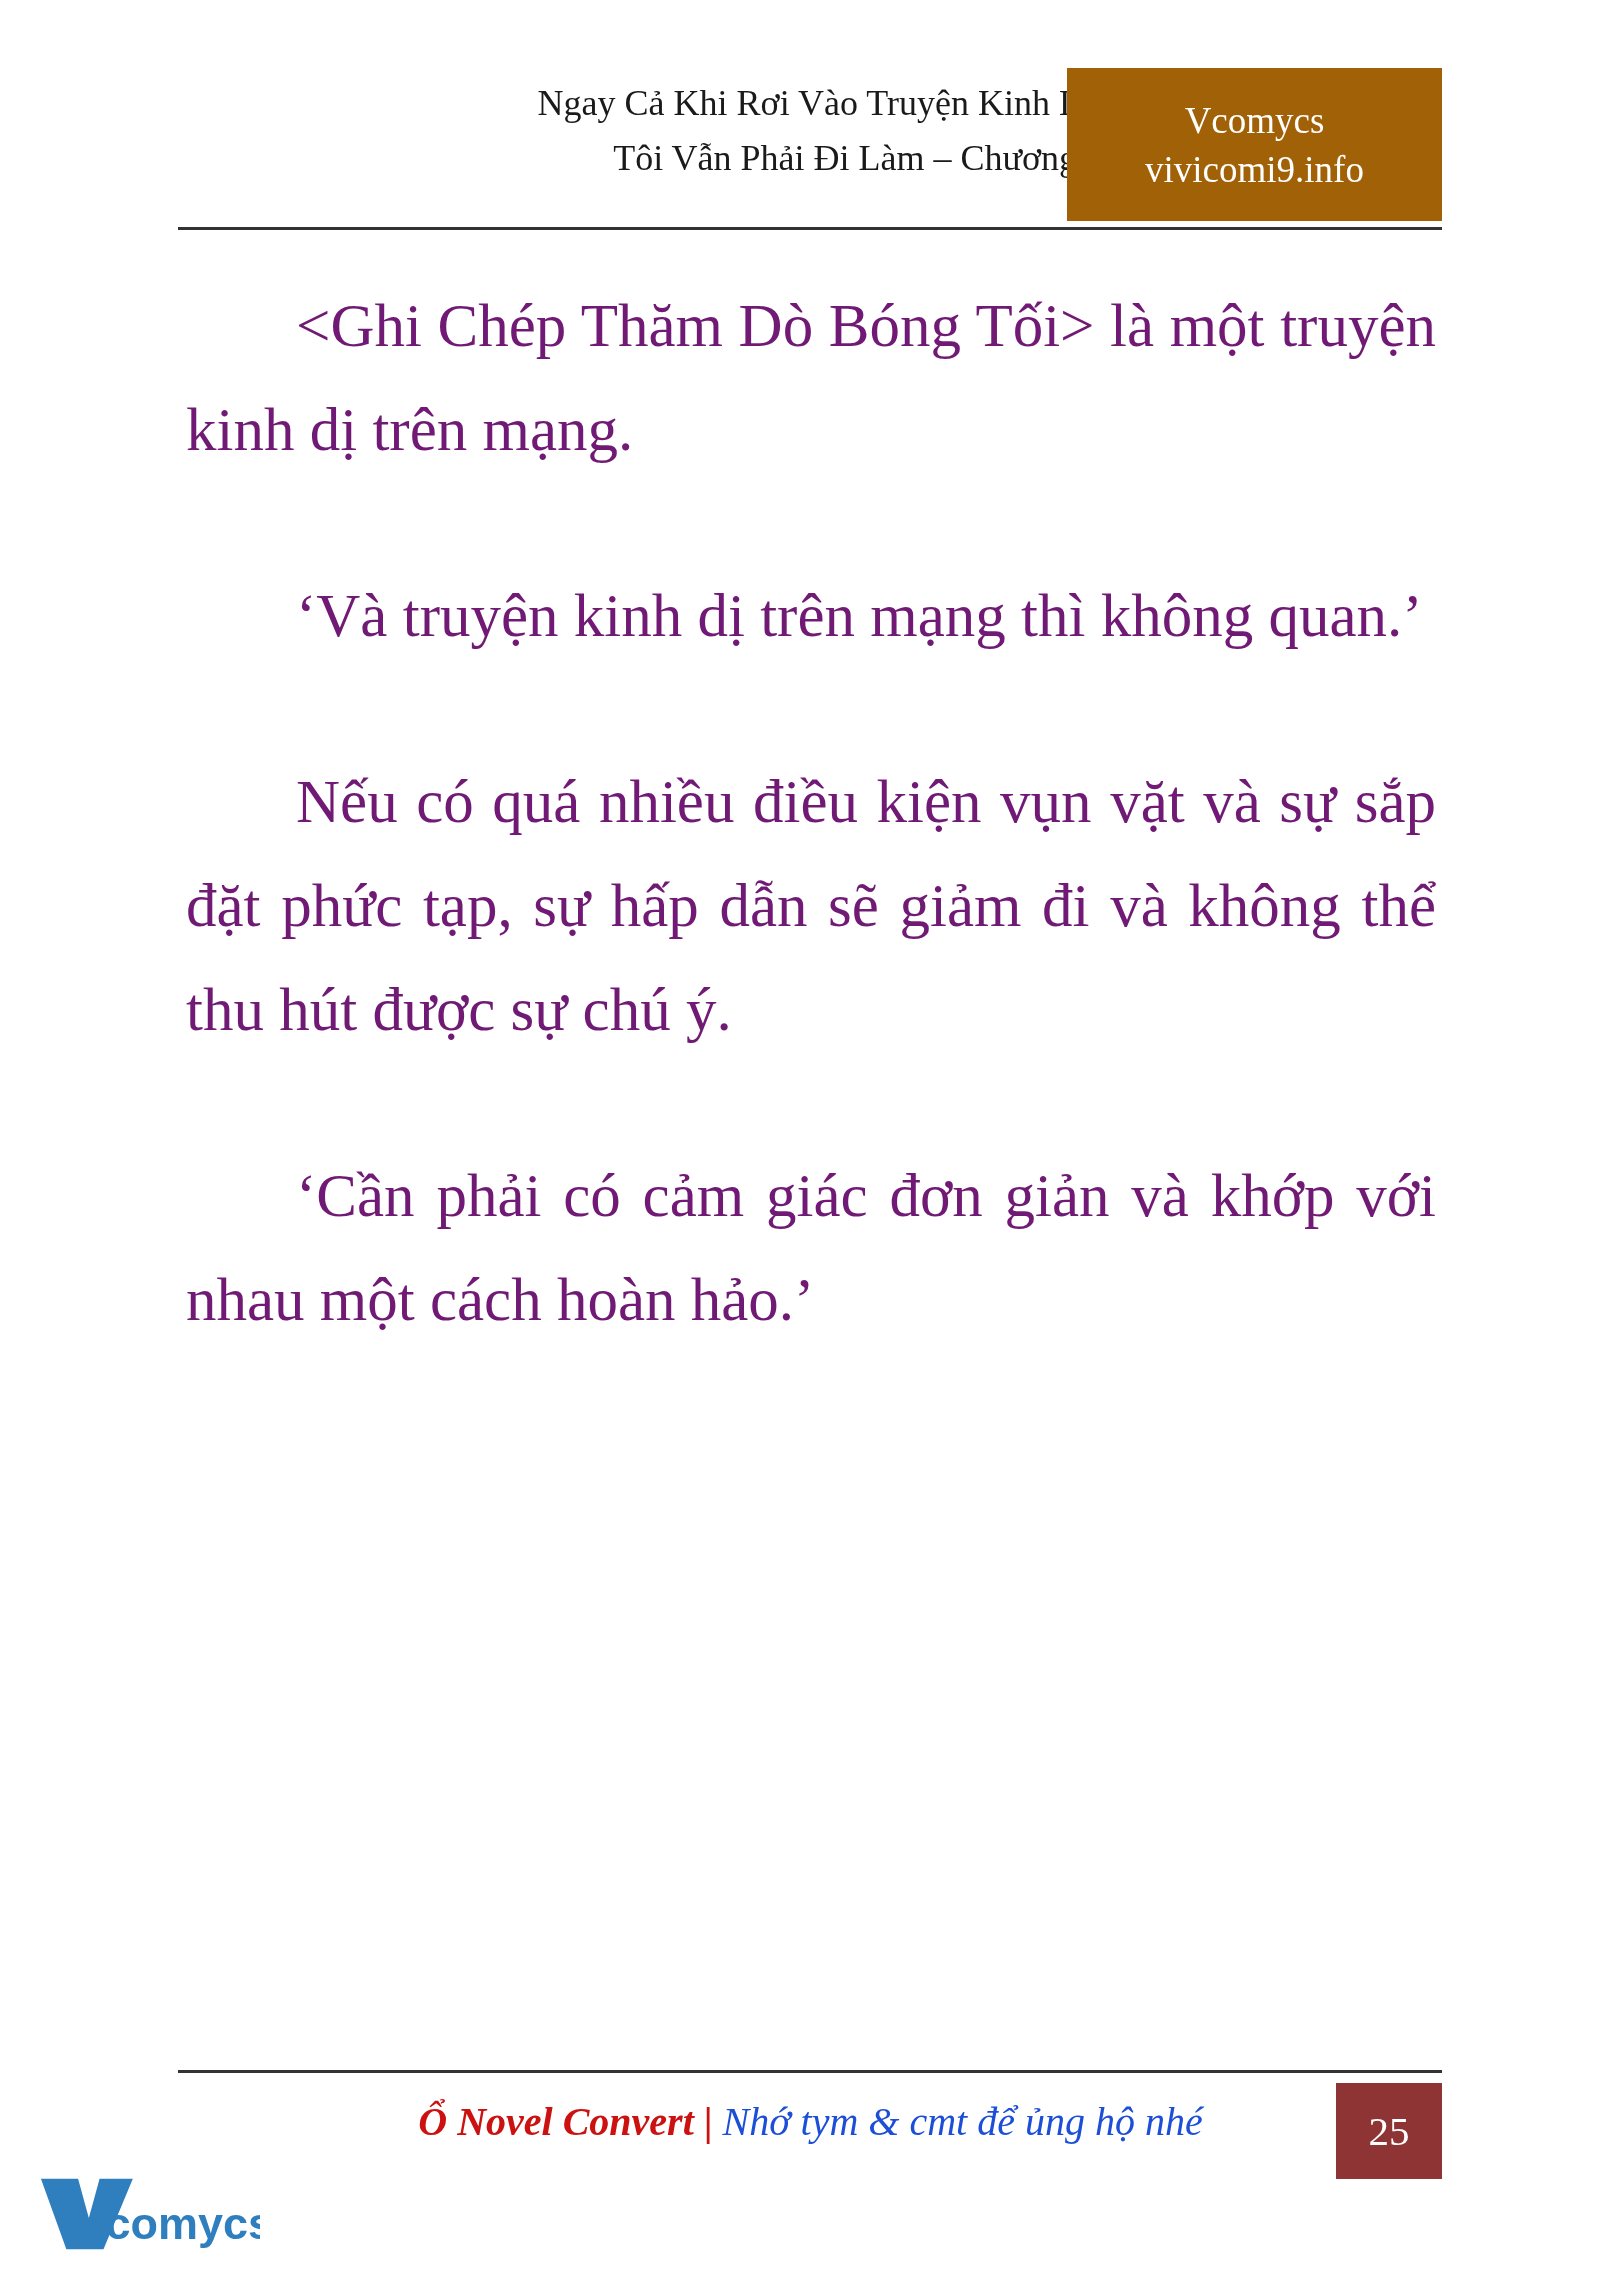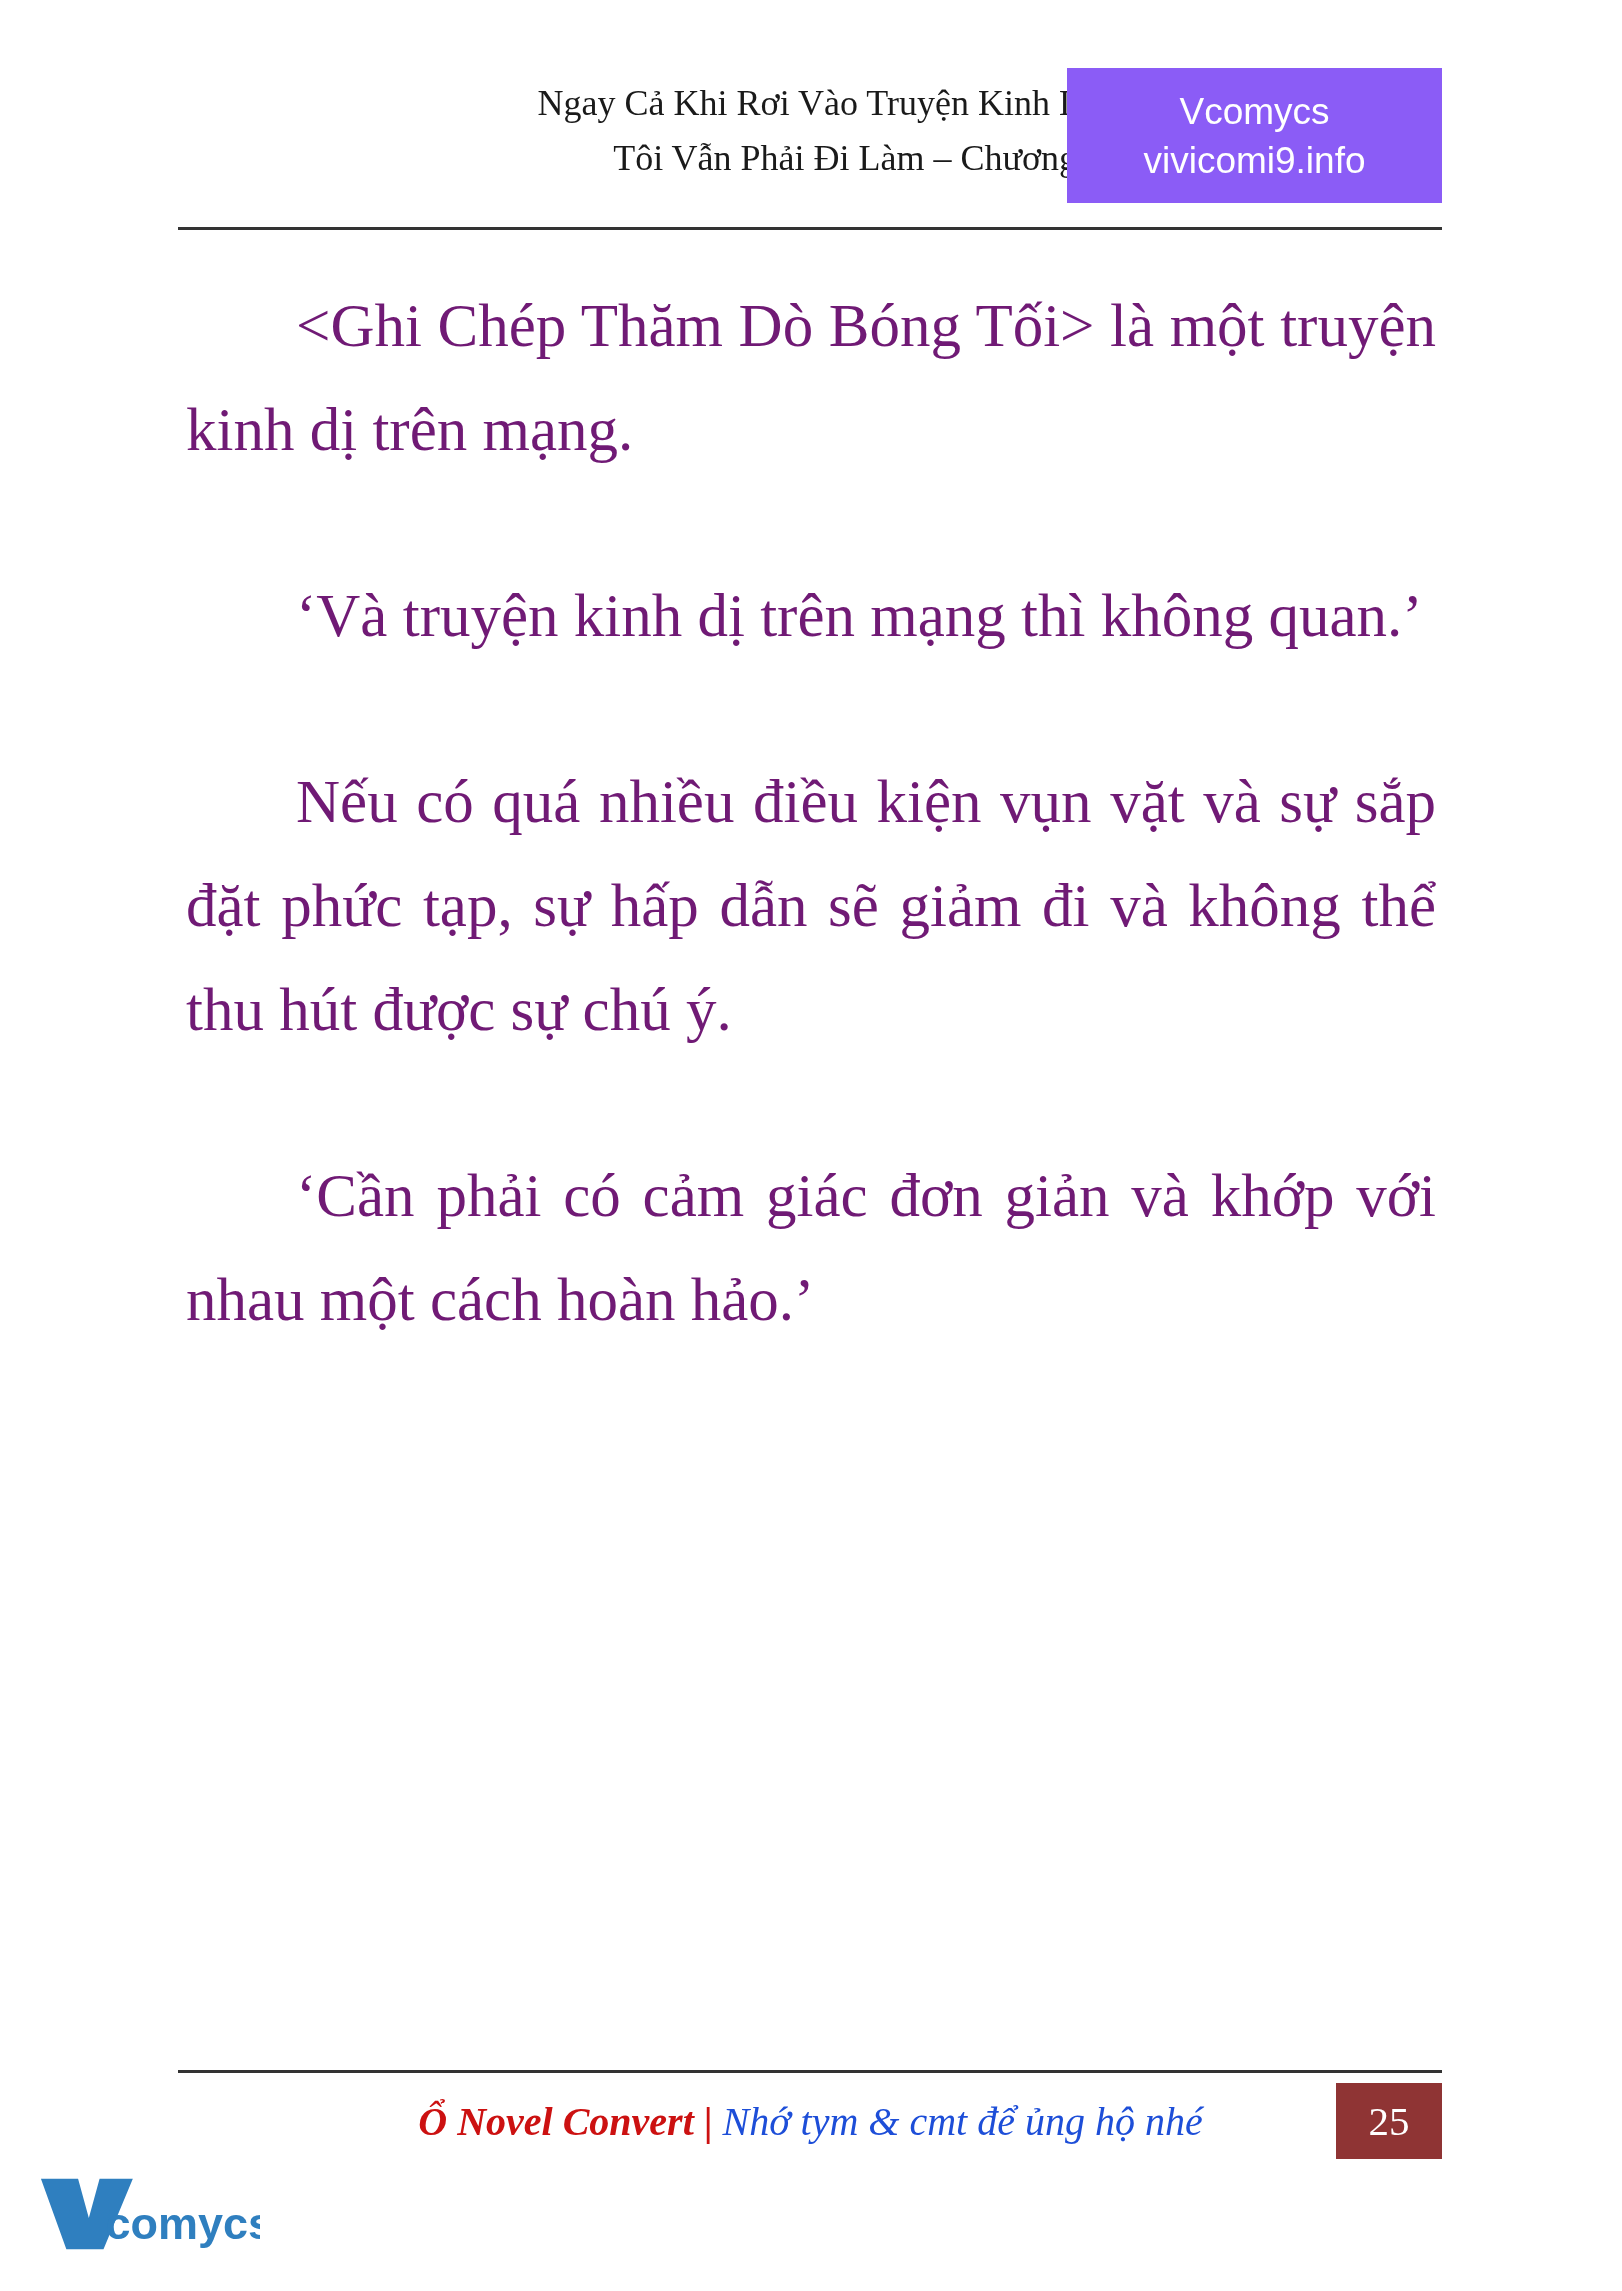--- a/index.html
+++ b/index.html
@@ -40,28 +40,28 @@
     font-size: 36px;
     line-height: 55px;
     font-family: "Liberation Serif", serif;
     color: #1a1a1a;
   }
   .header-badge {
     position: absolute;
     right: 0;
     top: -7.8px;
     width: 375px;
-    height: 135px;
-    background: #8b5cf6;
+    height: 153px;
+    background: #a16207;
     color: #ffffff;
     display: flex;
     flex-direction: column;
     align-items: center;
     justify-content: center;
-    font-family: Liberation Sans, sans-serif;
+    font-family: Liberation Serif, serif;
   }
   .header-badge .brand {
     font-size: 37px;
     line-height: 49px;
   }
   .header-badge .site {
     font-size: 37px;
     line-height: 49px;
   }
   .header-rule {
@@ -133,21 +133,21 @@
   }
   .footer-text .note {
     color: #1d4ed8;
     font-style: italic;
   }
   .footer-page {
     position: absolute;
     right: 0;
     top: 0;
     width: 106px;
-    height: 76px;
+    height: 96px;
     background: #8f3434;
     color: #ffffff;
     display: flex;
     align-items: center;
     justify-content: center;
     font-size: 41px;
     font-family: "Liberation Serif", serif;
     margin-left: 21px;
   }
 

